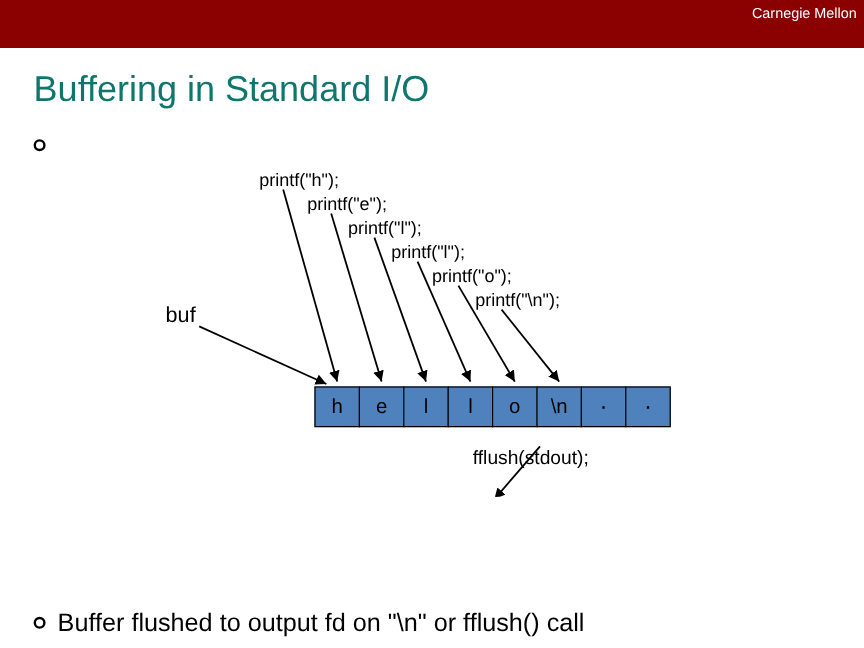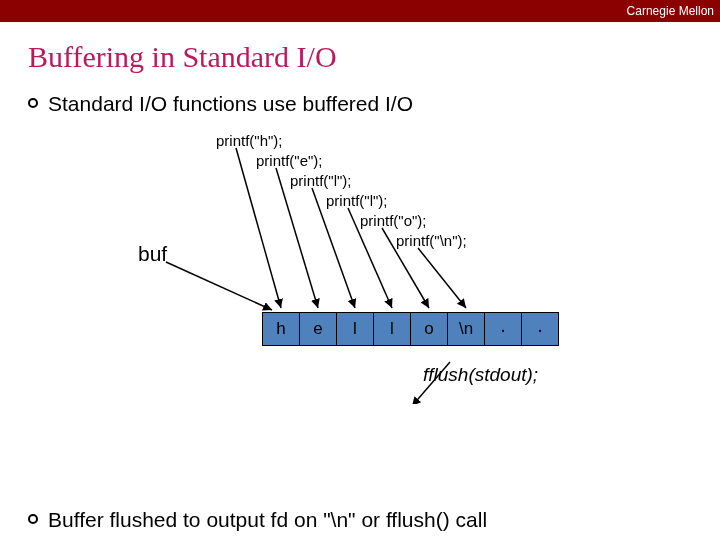--- a/index.html
+++ b/index.html
@@ -6,34 +6,33 @@
   html, body { margin: 0; padding: 0; }
   body {
     width: 720px;
     height: 540px;
     background: #fff;
     font-family: Arial, Helvetica, sans-serif;
     position: relative;
     overflow: hidden;
   }
   .topbar {
-    height: 22px;
+    height: 40px;
     background: #8b0000;
     color: #fff;
     font-size: 12px;
     text-align: right;
     padding-right: 6px;
     line-height: 22px;
   }
   .title {
     font-size: 30px;
     font-weight: normal;
     margin: 18px 0 18px 28px;
-    color: #be185d;
-    font-family: Liberation Serif, serif;
+    color: #0f766e;
   }
   .bullet-row {
     display: flex;
     align-items: flex-start;
     margin-left: 28px;
     margin-bottom: 8px;
   }
   .bullet {
     width: 10px;
     height: 10px;
@@ -49,21 +48,21 @@
   }
   .diagram {
     position: relative;
     width: 720px;
     height: 280px;
   }
   .buf-label {
     position: absolute;
     left: 138px;
     top: 118px;
-    font-size: 21px;
+    font-size: 18px;
     text-align: right;
   }
   .printf {
     position: absolute;
     font-size: 15px;
     white-space: nowrap;
   }
   svg.arrows {
     position: absolute;
     left: 0; top: 0;
@@ -85,24 +84,23 @@
     display: flex;
     align-items: center;
     justify-content: center;
     font-size: 17px;
     margin-left: -1px;
   }
   .cell:first-child { margin-left: 0; }
   .dot { font-size: 20px; line-height: 0; }
   .fflush-label {
     position: absolute;
-    left: 423px;
+    left: 394px;
     top: 240px;
-    font-size: 19px;
-    font-style: italic;
+    font-size: 16px;
   }
   .write-label {
     position: absolute;
     left: 330px;
     top: 288px;
     font-size: 16px;
   }
   .bottom-bullet {
     position: absolute;
     left: 28px;
@@ -115,21 +113,20 @@
 <body>
 
 <div class="topbar">
   <span>Carnegie Mellon</span>
 </div>
 
 <h1 class="title">Buffering in Standard I/O</h1>
 
 <div class="bullet-row">
   <span class="bullet"></span>
-  <span class="bullet-text">Standard I/O functions use buffered I/O</span>
 </div>
 
 <div class="diagram">
   <div class="buf-label">buf</div>
 
   <div class="printf" style="left:216px; top:8px;">printf("h");</div>
   <div class="printf" style="left:256px; top:28px;">printf("e");</div>
   <div class="printf" style="left:290px; top:48px;">printf("l");</div>
   <div class="printf" style="left:326px; top:68px;">printf("l");</div>
   <div class="printf" style="left:360px; top:88px;">printf("o");</div>

